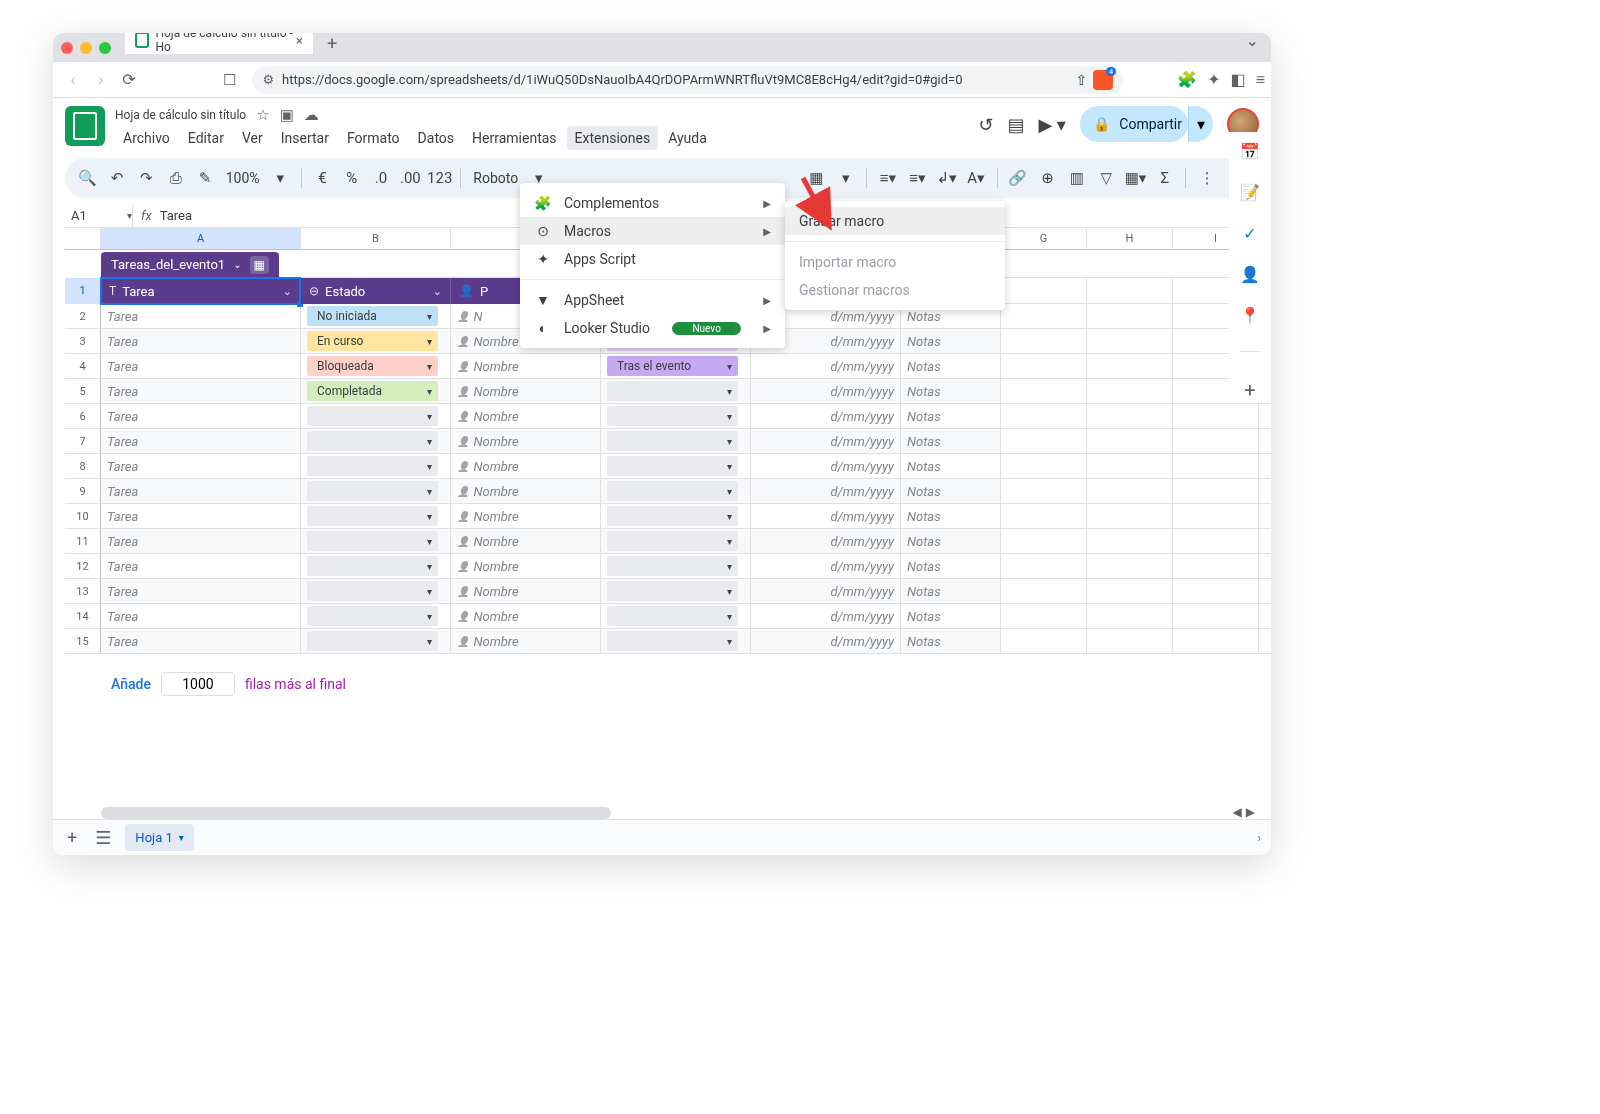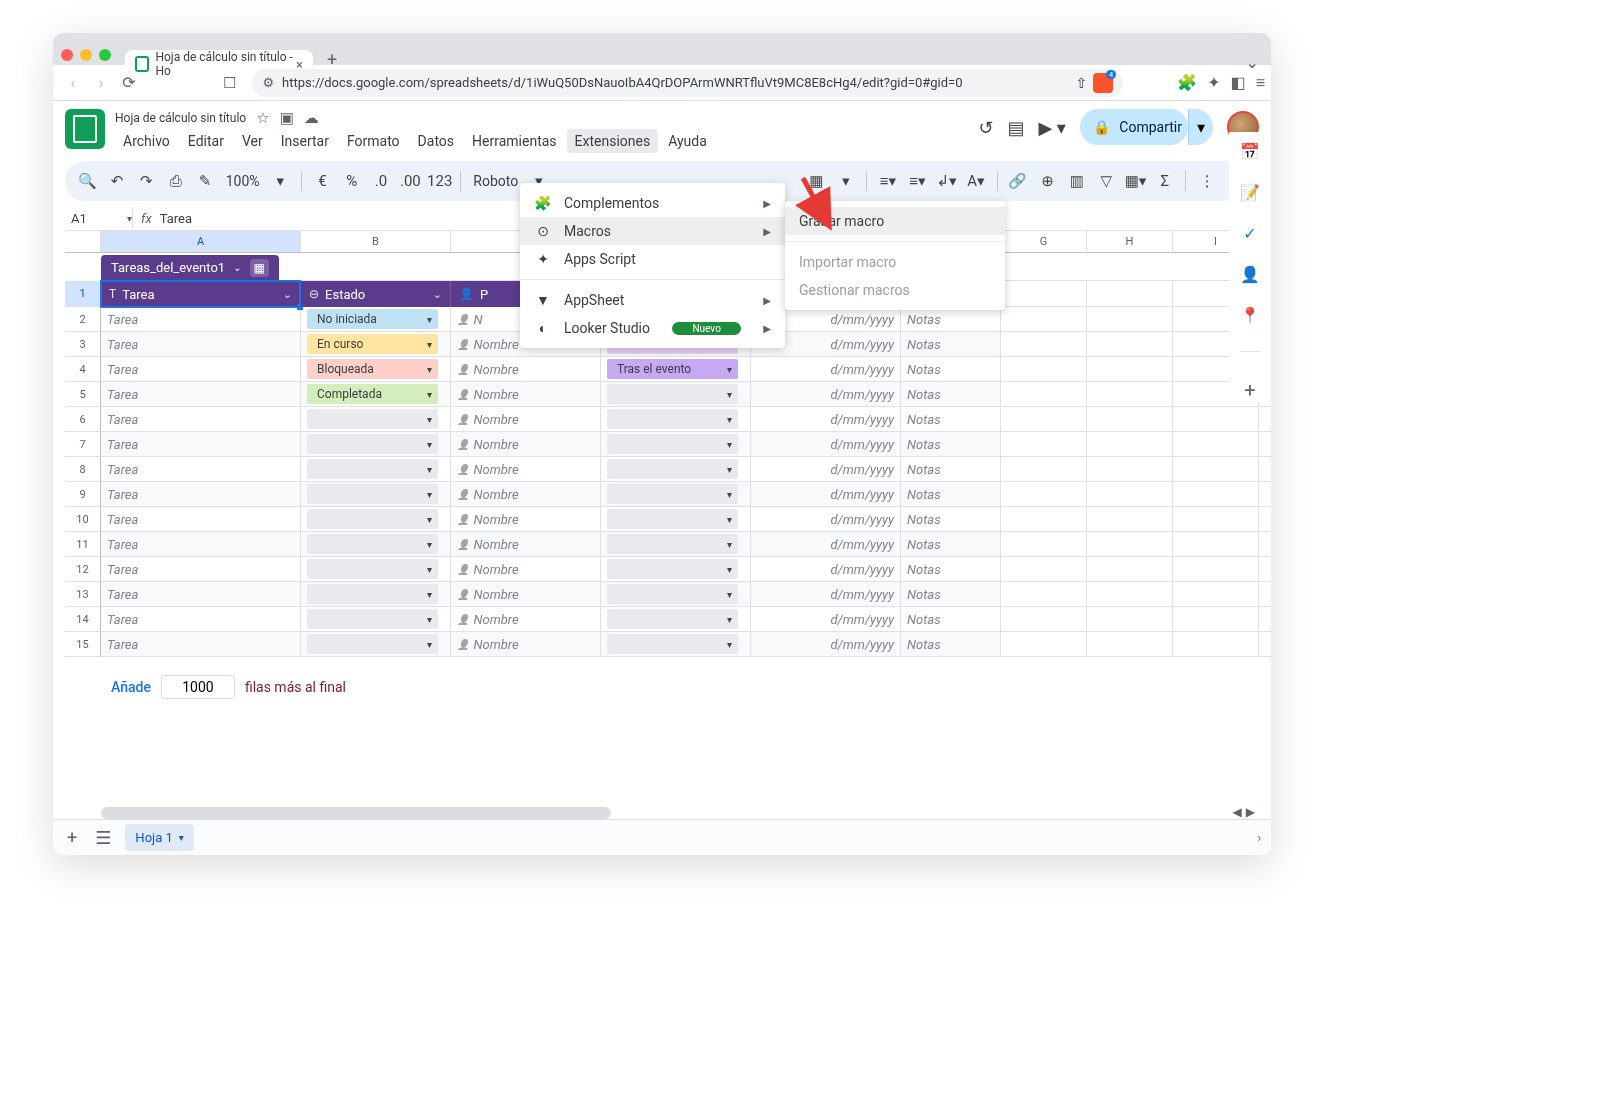--- a/index.html
+++ b/index.html
@@ -1,21 +1,21 @@
 <!DOCTYPE html>
 <html><head>
 <meta charset="utf-8">
 <style>
 * { margin: 0; padding: 0; box-sizing: border-box; font-family: -apple-system, BlinkMacSystemFont, "Segoe UI", Roboto, Arial, sans-serif; }
 body { background: #fff; width: 1600px; height: 1114px; overflow: hidden; position: relative; }
 
 .window { position: absolute; left: 53px; top: 33px; width: 1218px; height: 822px; background: #fff; border-radius: 10px; box-shadow: 0 10px 40px rgba(0,0,0,0.15); overflow: hidden; }
 
 
-.chrome-tabs { height: 29px; background: #dfe1e5; display: flex; align-items: flex-start; padding: 16px 8px; }
+.chrome-tabs { height: 29px; background: #dfe1e5; display: flex; align-items: flex-end; padding: 8px 8px; }
 .traffic { display: flex; gap: 7px; margin-right: 14px; }
 .traffic span { width: 12px; height: 12px; border-radius: 50%; }
 .tl-red { background: #ff5f57; } .tl-yel { background: #febc2e; } .tl-grn { background: #28c840; }
 .tab { display: flex; align-items: center; background: #fff; height: 28px; padding: 0 10px; border-radius: 8px 8px 0 0; font-size: 12px; color: #3c4043; width: 188px; margin-top: 1px; }
 .tab-favicon { width: 16px; height: 16px; background: #0f9d58; border-radius: 3px; margin-right: 6px; position: relative; }
 .tab-favicon::after { content: ''; position: absolute; inset: 2px; background: #fff; clip-path: polygon(0 0, 100% 0, 100% 100%, 0 100%, 0 30%); border-radius: 1px; }
 .tab-close { margin-left: auto; font-size: 13px; color: #5f6368; }
 .new-tab { font-size: 18px; color: #5f6368; margin-left: 14px; }
 .chrome-expand { margin-left: auto; color: #5f6368; padding: 4px; }
 
@@ -104,21 +104,21 @@
 .sub-item.hl { background: #eeeeee; color: #3c4043; }
 .sub-item.dis { color: #9aa0a6; }
 
 
 .red-arrow { position: absolute; left: 742px; top: 141px; z-index: 30; pointer-events: none; }
 
 
 .add-rows { display: flex; align-items: center; gap: 10px; padding: 18px 0 0 46px; font-size: 14px; }
 .add-rows .lab { color: #1a73e8; font-weight: 500; }
 .add-rows input { width: 74px; height: 24px; border: 1px solid #dadce0; border-radius: 4px; text-align: center; font-size: 14px; }
-.add-rows .suf { color: #7f1d1d; }
+.add-rows .suf { color: #a21caf; }
 
 
 .btm-tabs { position: absolute; bottom: 0; left: 0; right: 0; height: 36px; border-top: 1px solid #e0e0e0; background: #f9fbfd; display: flex; align-items: center; padding: 0 10px; gap: 10px; }
 .btm-btn { color: #5f6368; font-size: 18px; padding: 4px; }
 .sheet-tab { background: #e1e9f5; color: #0b57d0; padding: 6px 10px; border-radius: 4px; font-size: 13px; display: flex; align-items: center; gap: 6px; }
 
 
 .side-panel { position: absolute; right: 0; top: 99px; width: 42px; background: #fff; display: flex; flex-direction: column; align-items: center; gap: 22px; padding-top: 10px; }
 
 

